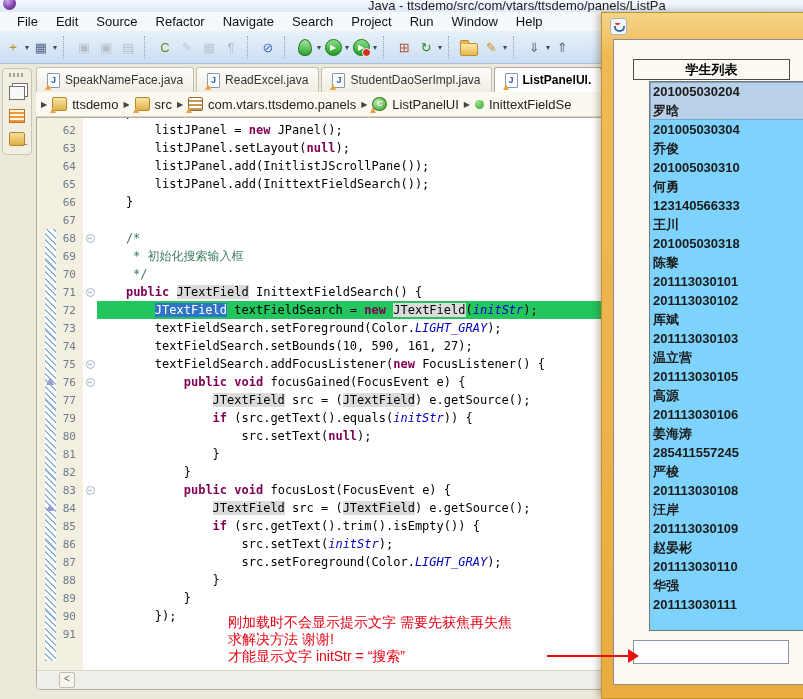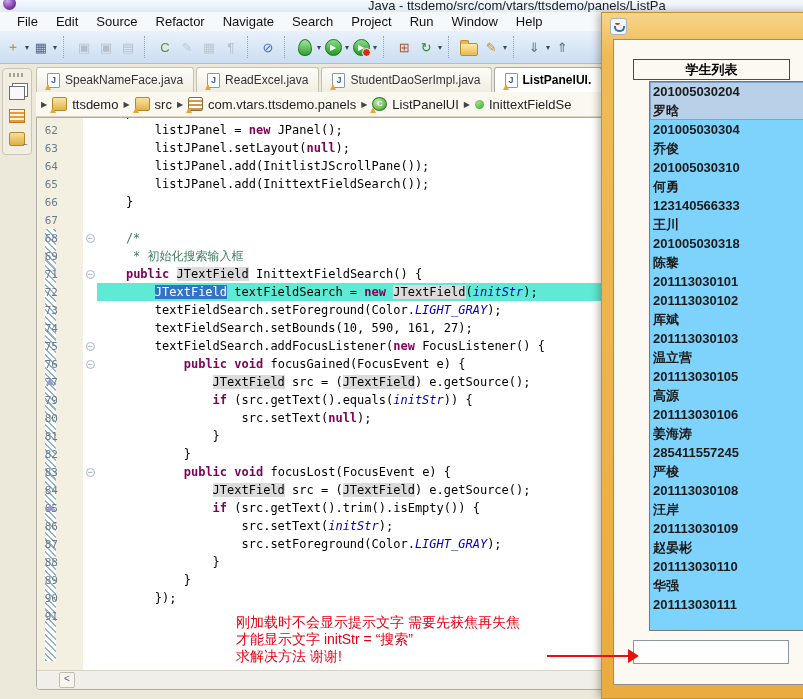--- a/index.html
+++ b/index.html
@@ -68,39 +68,39 @@
   .bc-warn{position:absolute;left:-3px;bottom:-3px;width:0;height:0;border-left:3px solid transparent;
        border-right:3px solid transparent;border-bottom:6px solid #E8A33D;}
   
   .editor{position:absolute;left:36px;top:53px;right:0;bottom:9px;background:#FFF;
        border:1px solid #B1ADA0;border-radius:0 0 0 4px;overflow:hidden;}
   .gutterbg{position:absolute;left:0;top:0;width:46px;bottom:18px;background:#F4F0E1;}
   .hatch{position:absolute;left:8px;top:111px;width:11px;height:432px;
        background:repeating-linear-gradient(45deg,#8FB4D4 0 1.5px,#FFFFFF 1.5px 4.5px);}
   .rows{position:absolute;left:0;top:-15px;right:0;}
   .row{display:flex;height:18px;align-items:center;}
-  .ln{width:46px;box-sizing:border-box;text-align:right;padding-right:25px;flex:none;
+  .ln{width:46px;box-sizing:border-box;text-align:right;padding-right:7px;flex:none;
        font:11px "DejaVu Sans Mono",monospace;color:#6B7B8C;}
   .fold{width:14px;flex:none;display:flex;justify-content:center;align-items:center;}
   .foldc{width:9px;height:9px;box-sizing:border-box;border:1px solid #A2B8CC;border-radius:50%;
        color:#7E94AA;font-size:9px;line-height:7px;text-align:center;background:#FFF;}
   .code{flex:1;font:12px "DejaVu Sans Mono",monospace;white-space:pre;height:18px;line-height:18px;color:#000;}
-  .row.cur .code{background:#5eead4;}
+  .row.cur .code{background:#22c55e;}
   .s-kw{color:#7F0055;font-weight:bold;}
   .s-com{color:#3F7F5F;}
   .s-fld{color:#0000C0;font-style:italic;}
   .s-occ{background:#DBDBDB;}
   .s-sel{background:#3074C8;color:#FFF;}
   .tri{position:absolute;left:9px;width:0;height:0;border-left:4px solid transparent;
        border-right:4px solid transparent;border-bottom:7px solid #9A9AD0;}
   .hscroll{position:absolute;left:0;right:0;bottom:0;height:18px;background:#F0EFE9;
        border-top:1px solid #D8D5C8;display:flex;align-items:center;}
   .hbtn{width:14px;height:14px;margin-left:22px;border:1px solid #C0BDB0;background:#F7F5ED;
        color:#5E6B7A;font-size:10px;line-height:12px;text-align:center;border-radius:2px;}
-  .annotation{position:absolute;left:199px;top:496px;color:#E60012;font-size:14px;line-height:17px;
+  .annotation{position:absolute;left:191px;top:496px;color:#E60012;font-size:14px;line-height:17px;
        white-space:nowrap;}
   
   .swing{position:absolute;left:601px;top:12px;width:210px;bottom:0;z-index:10;
        background:linear-gradient(180deg,#F7D489,#EFBA55 6%,#EDB24A 60%,#EAAB3F);
        border:1px solid #C3922F;border-right:none;box-shadow:-3px 0 7px rgba(60,40,0,.30);}
   .cup{position:absolute;left:8px;top:5px;width:15px;height:15px;background:#F4F6F8;
        border:1px solid #A8B4C0;border-radius:3px;}
   .cup::before{content:"";position:absolute;left:3px;top:7px;width:7px;height:4px;
        border:2px solid #3A6EA5;border-top:none;border-radius:0 0 5px 5px;}
   .cup::after{content:"";position:absolute;left:4px;top:2px;width:5px;height:2px;
@@ -295,20 +295,25 @@
             <span class="foldc">−</span>
           </span>
           <span class="code"><span class="s-com">    /*</span></span>
         </div>
         <div class="row">
           <span class="ln">69</span>
           <span class="fold"></span>
           <span class="code"><span class="s-com">     * 初始化搜索输入框</span></span>
         </div>
         <div class="row">
+          <span class="ln">70</span>
+          <span class="fold"></span>
+          <span class="code"><span class="s-com">     */</span></span>
+        </div>
+        <div class="row">
           <span class="ln">71</span>
           <span class="fold">
             <span class="foldc">−</span>
           </span>
           <span class="code"><span>    </span><span class="s-kw">public</span><span> </span><span class="s-occ">JTextField</span><span> InittextFieldSearch() {</span></span>
         </div>
         <div class="row cur">
           <span class="ln">72</span>
           <span class="fold"></span>
           <span class="code"><span>        </span><span class="s-sel">JTextField</span><span> textFieldSearch = </span><span class="s-kw">new</span><span> </span><span class="s-occ">JTextField</span><span>(</span><span class="s-fld">initStr</span><span>);</span></span>
@@ -408,22 +413,22 @@
           <span class="ln">91</span>
           <span class="fold"></span>
           <span class="code"></span>
         </div>
       </div>
     <div class="hscroll">
       <div class="hbtn">&lt;</div>
     </div>
     <div class="annotation" id="annotation" style="color: rgb(230, 0, 18);">
         <div>刚加载时不会显示提示文字 需要先获焦再失焦</div>
+        <div>求解决方法  谢谢!</div>
         <div>才能显示文字  initStr = “搜索”</div>
-        <div>求解决方法  谢谢!</div>
       </div>
   <div class="tri" style="top: 260px;"></div>
       <div class="tri" style="top: 386px;"></div>
     </div>
 </div>
 
 <div class="swing">
   <div class="cup"></div>
   <div class="content">
     <div class="label-box">学生列表</div>

